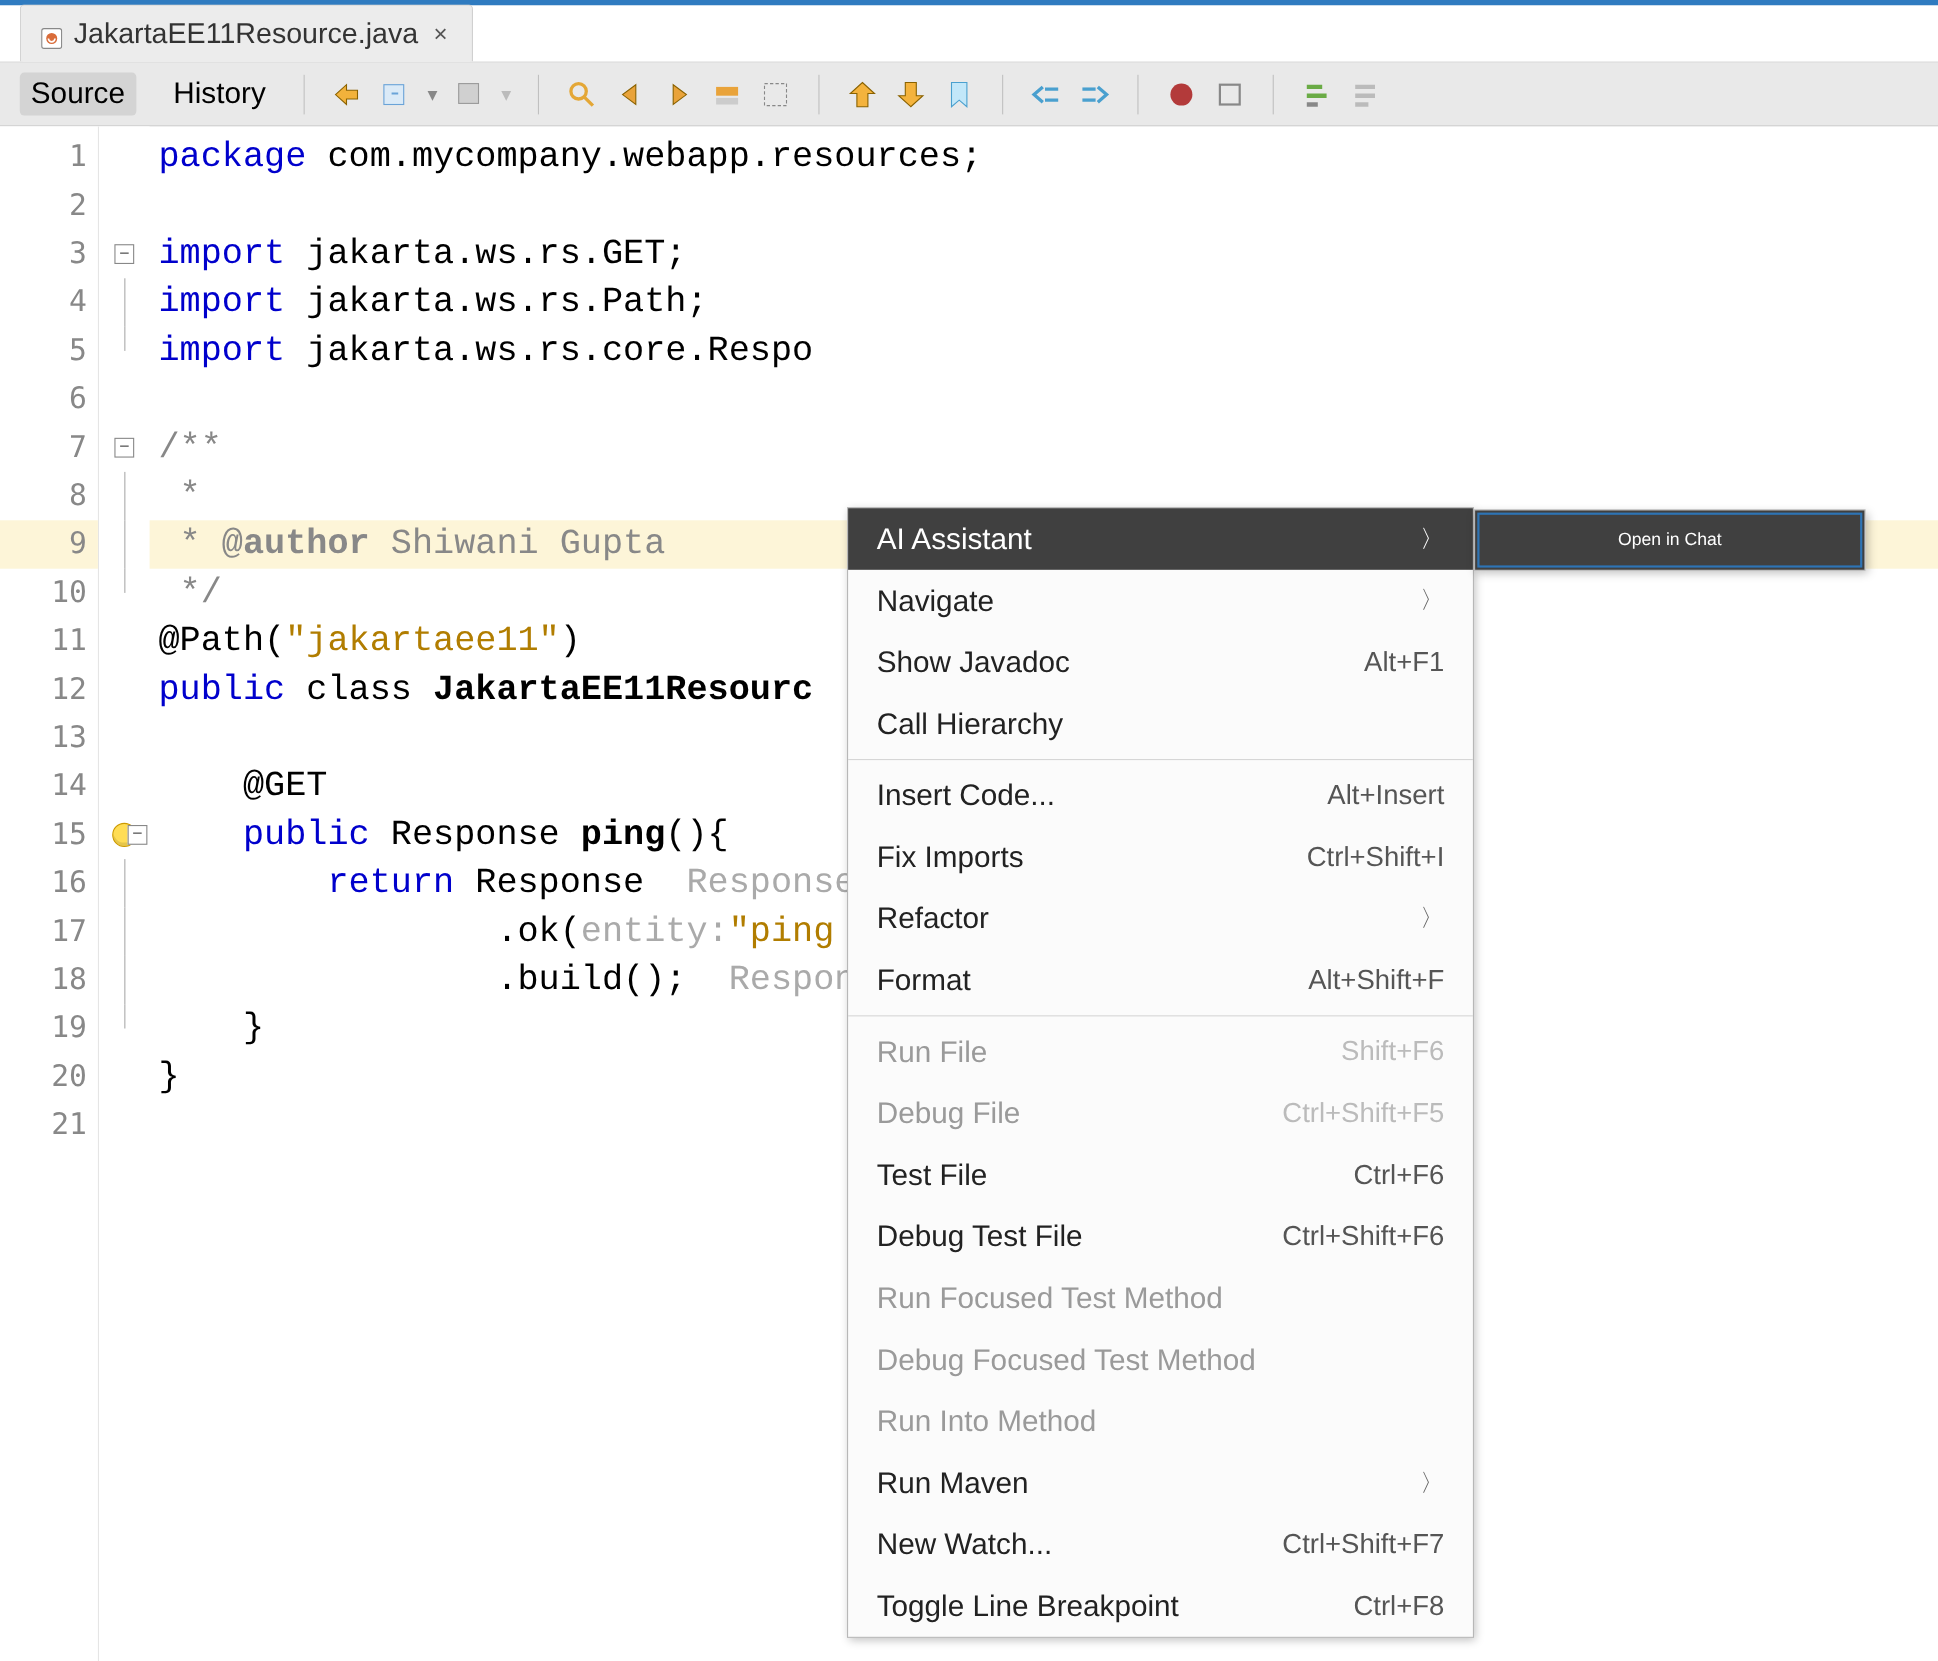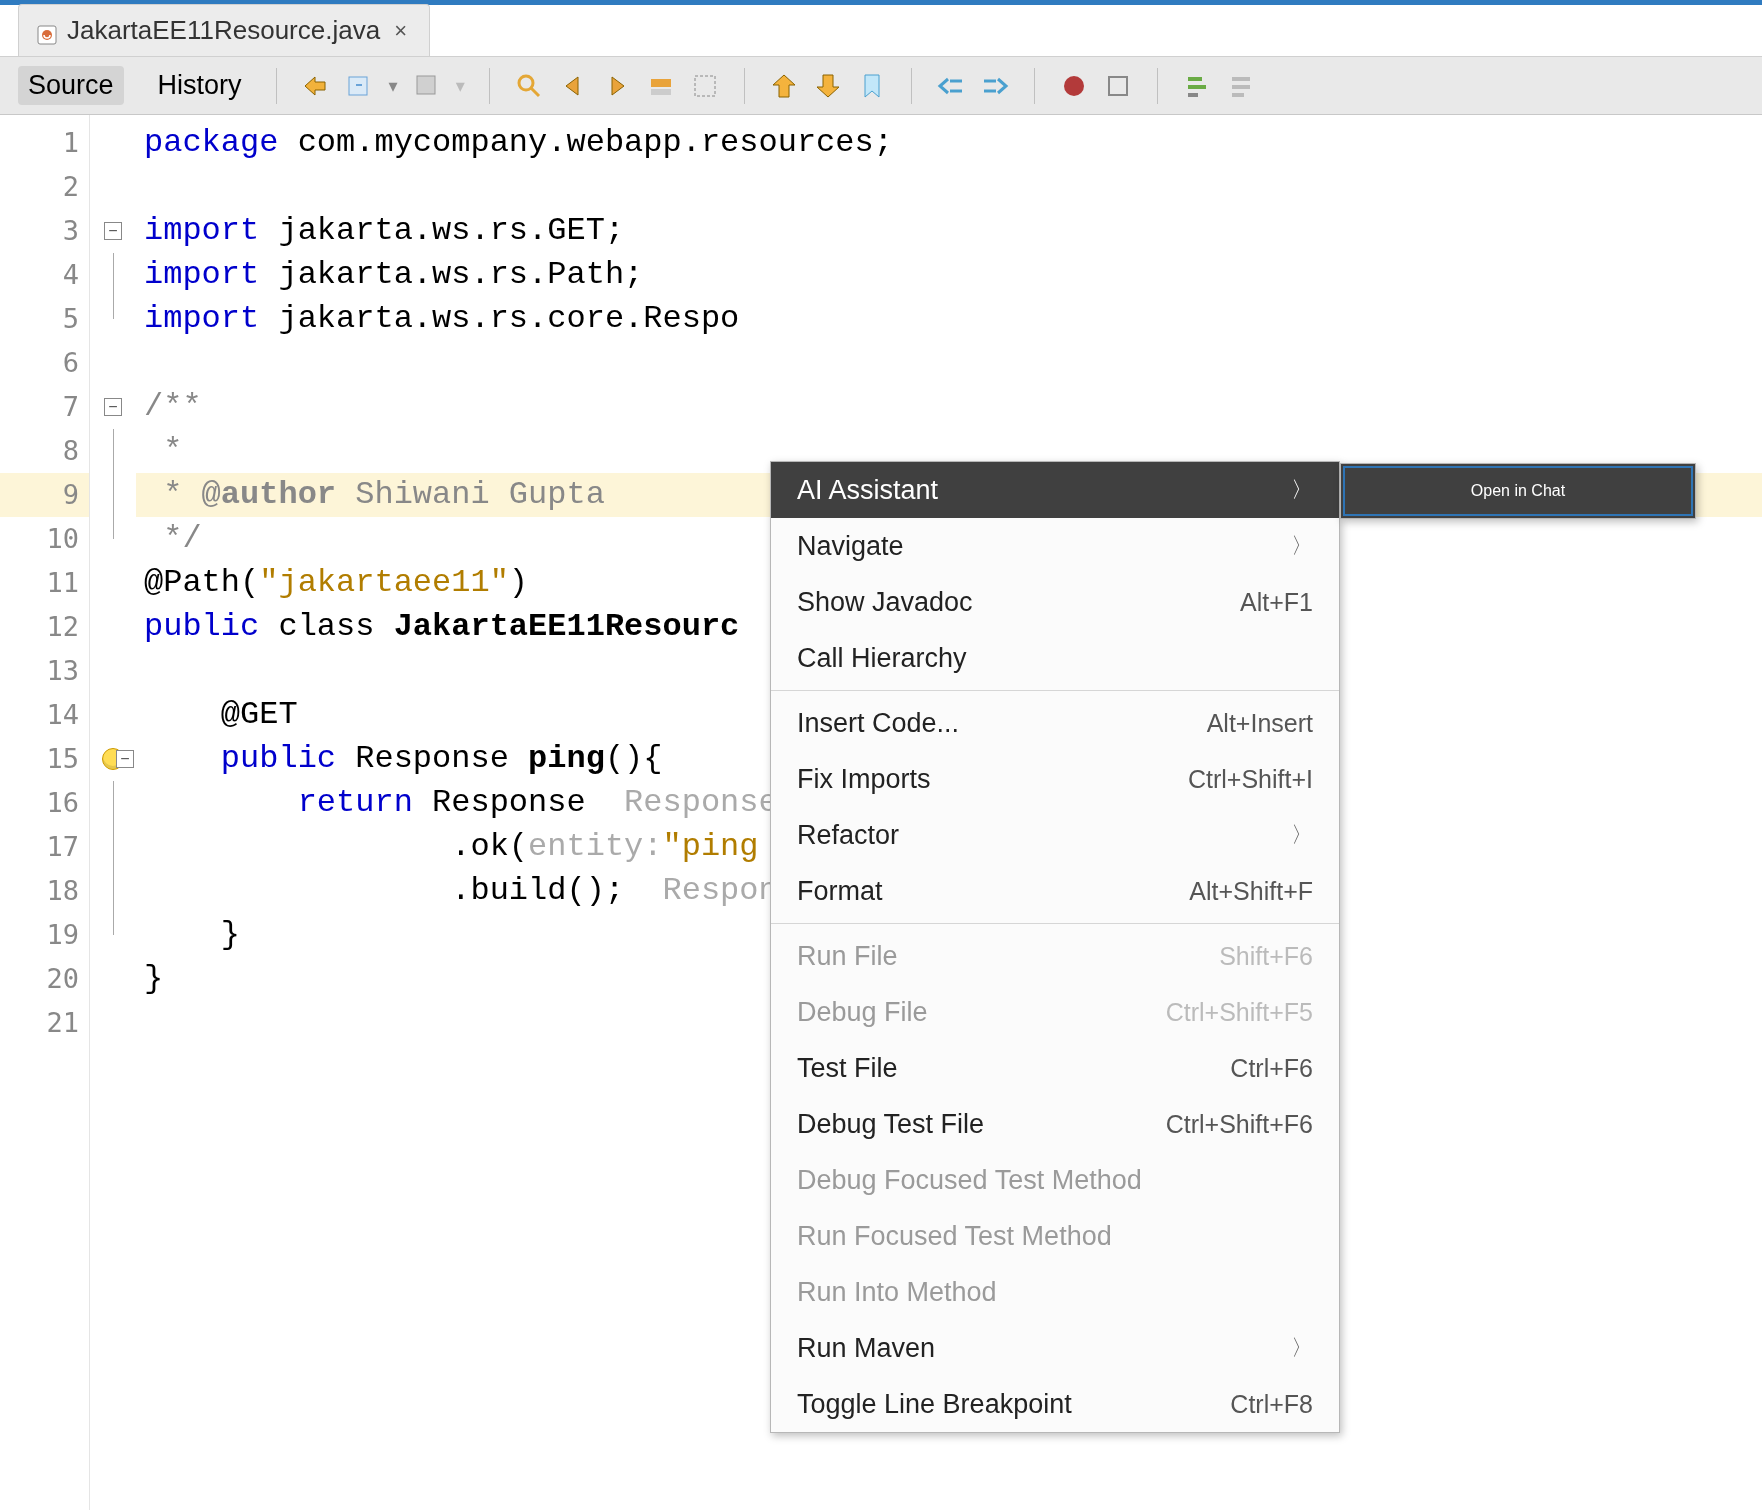--- a/index.html
+++ b/index.html
@@ -295,34 +295,38 @@
       </div>
       <div class="menu-item">
         <span>Test File</span>
         <span class="menu-shortcut">Ctrl+F6</span>
       </div>
       <div class="menu-item">
         <span>Debug Test File</span>
         <span class="menu-shortcut">Ctrl+Shift+F6</span>
       </div>
       <div class="menu-item disabled">
+        <span>Run Focused Test Method</span>
+          <span></span>
+      </div>
+      <div class="menu-item disabled">
         <span>Debug Focused Test Method</span>
           <span></span>
       </div>
       <div class="menu-item disabled">
-        <span>Run Focused Test Method</span>
-          <span></span>
-      </div>
-      <div class="menu-item disabled">
         <span>Run Into Method</span>
           <span></span>
       </div>
       <div class="menu-item">
         <span>Run Maven</span>
         <span class="submenu-arrow">〉</span>
+      </div>
+      <div class="menu-item">
+        <span>New Watch...</span>
+        <span class="menu-shortcut">Ctrl+Shift+F7</span>
       </div>
       <div class="menu-item">
         <span>Toggle Line Breakpoint</span>
         <span class="menu-shortcut">Ctrl+F8</span>
       </div>
 
     </div>
 
     <div class="submenu">
       <div class="menu-item highlight">

